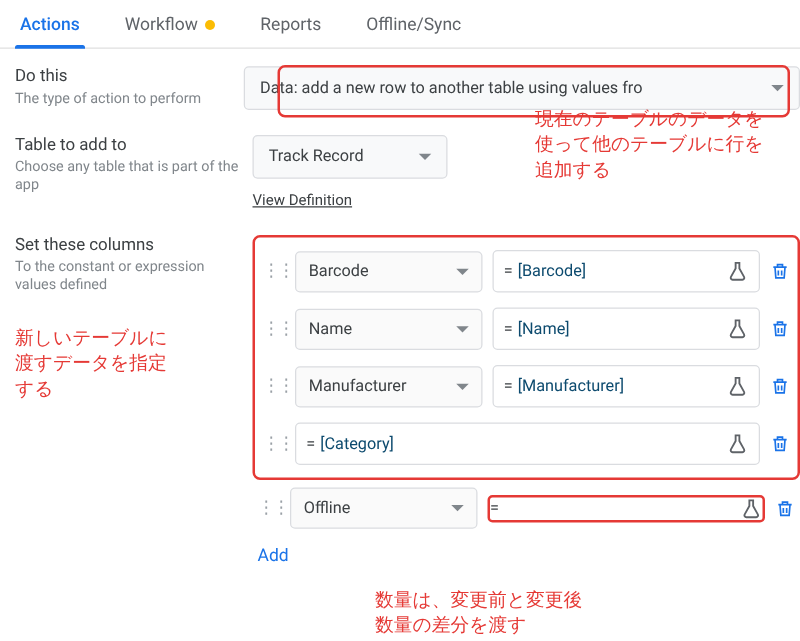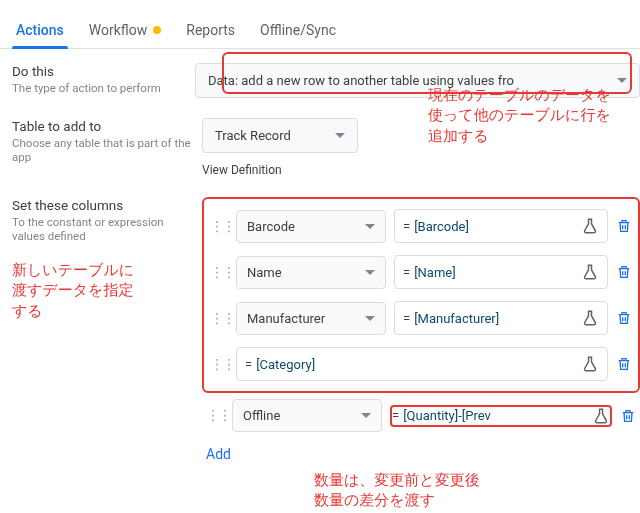--- a/index.html
+++ b/index.html
@@ -1,40 +1,40 @@
 <!DOCTYPE html>
 <html><head>
 <meta charset="utf-8">
 <style>
   * { box-sizing: border-box; }
   body {
     margin: 0; padding: 0; width: 640px; height: 513px;
     font-family: "Roboto", "Helvetica Neue", Arial, sans-serif;
     font-size: 13px; color: #3c4043; background: #fff; overflow: hidden;
   }
-  .tabs { display: flex; gap: 17px; padding: 16px 12px 0 12px; border-bottom: 1px solid #e0e0e0; align-items: center; }
+  .tabs { display: flex; gap: 28px; padding: 6px 12px 0 12px; border-bottom: 1px solid #e0e0e0; align-items: center; }
   .tab { padding: 6px 4px 10px 4px; font-size: 14px; color: #5f6368; position: relative; display: flex; align-items: center; gap: 6px; }
   .tab.active { color: #1a73e8; font-weight: 500; }
   .tab.active::after { content: ""; position: absolute; left: 0; right: 0; bottom: -1px; height: 3px; background: #1a73e8; border-radius: 2px 2px 0 0; }
   .dot { width: 8px; height: 8px; border-radius: 50%; background: #fbbc04; display: inline-block; }
   .body { padding: 14px 0 0 12px; }
   .row { display: flex; align-items: flex-start; margin-bottom: 20px; }
   .label-col { width: 190px; padding-right: 10px; }
   .label-title { font-size: 13.5px; color: #3c4043; margin-bottom: 2px; }
   .label-sub { font-size: 11.5px; color: #80868b; line-height: 1.25; }
   .ctrl-col { flex: 1; position: relative; }
   .select { display: flex; align-items: center; justify-content: space-between; border: 1px solid #dadce0; border-radius: 4px; padding: 9px 12px; background: #f8f9fa; color: #3c4043; font-size: 13px; }
   .select.wide { width: 445px; }
   .select.sm { width: 156px; display: inline-flex; }
   .caret { width: 0; height: 0; border-left: 5px solid transparent; border-right: 5px solid transparent; border-top: 5px solid #80868b; }
-  .viewdef { font-size: 12px; color: #3c4043; margin-top: 10px; display: inline-block; }
+  .viewdef { font-size: 12px; color: #3c4043; text-decoration: underline; margin-top: 10px; display: inline-block; }
   .anno { color: #e53935; font-size: 15px; line-height: 1.35; white-space: pre-line; }
   .anno.top { position: absolute; left: 428px; top: 85px; width:220px; }
   .anno.left { position: absolute; left: 12px; top: 260px; width:170px; }
-  .anno.bot { position: absolute; left: 314px; top: 470px; width:320px; }
+  .anno.bot { position: absolute; left: 300px; top: 470px; width:320px; }
   .redbox { border: 2px solid #e53935; border-radius: 6px; }
   .redbox-action { position: absolute; left: 222px; top: 52px; width: 410px; height: 42px; pointer-events: none; }
   .redbox-cols { border: 2px solid #e53935; border-radius: 6px; padding: 4px 2px; }
   .col-row { display: flex; align-items: center; gap: 8px; padding: 6px 4px; }
   .drag { color: #9aa0a6; font-size: 14px; letter-spacing: -2px; line-height: 0.5; width: 18px; text-align: center; }
   .drag::before { content: "⋮⋮"; }
   .col-select { flex: 0 0 150px; display: flex; align-items: center; justify-content: space-between; border: 1px solid #dadce0; border-radius: 4px; padding: 8px 10px; background: #fafafa; font-size: 13px; }
   .expr { flex: 1; display: flex; align-items: center; border: 1px solid #dadce0; border-radius: 4px; padding: 7px 8px; background: #fff; font-size: 13px; overflow: hidden; white-space: nowrap; }
   .expr .eq { color: #3c4043; margin-right: 4px; }
   .expr .ref { color: #0c4a6e; }
@@ -164,21 +164,20 @@
         </div>
       <div id="extra-row-holder">
           <div class="col-row">
             <span class="drag"></span>
             <div class="col-select">
               <span>Offline</span>
               <span class="caret"></span>
             </div>
             <div class="expr qty-red">
               <span class="eq">=</span>
-              <span class="ref">[Quantity]-[Prev</span>
               <span style="flex:1"></span>
               <svg class="flask" viewBox="0 0 24 24" width="18" height="18">
                 <path fill="none" stroke="currentColor" stroke-width="2" d="M9 3h6M10 3v6l-5 9a2 2 0 0 0 1.8 3h10.4a2 2 0 0 0 1.8-3l-5-9V3"></path>
               </svg>
             </div>
             <svg class="trash" viewBox="0 0 24 24" width="16" height="16">
               <path fill="none" stroke="currentColor" stroke-width="2" d="M4 7h16M9 7V4h6v3M6 7l1 13h10l1-13M10 11v6M14 11v6"></path>
             </svg>
           </div>
         </div>

